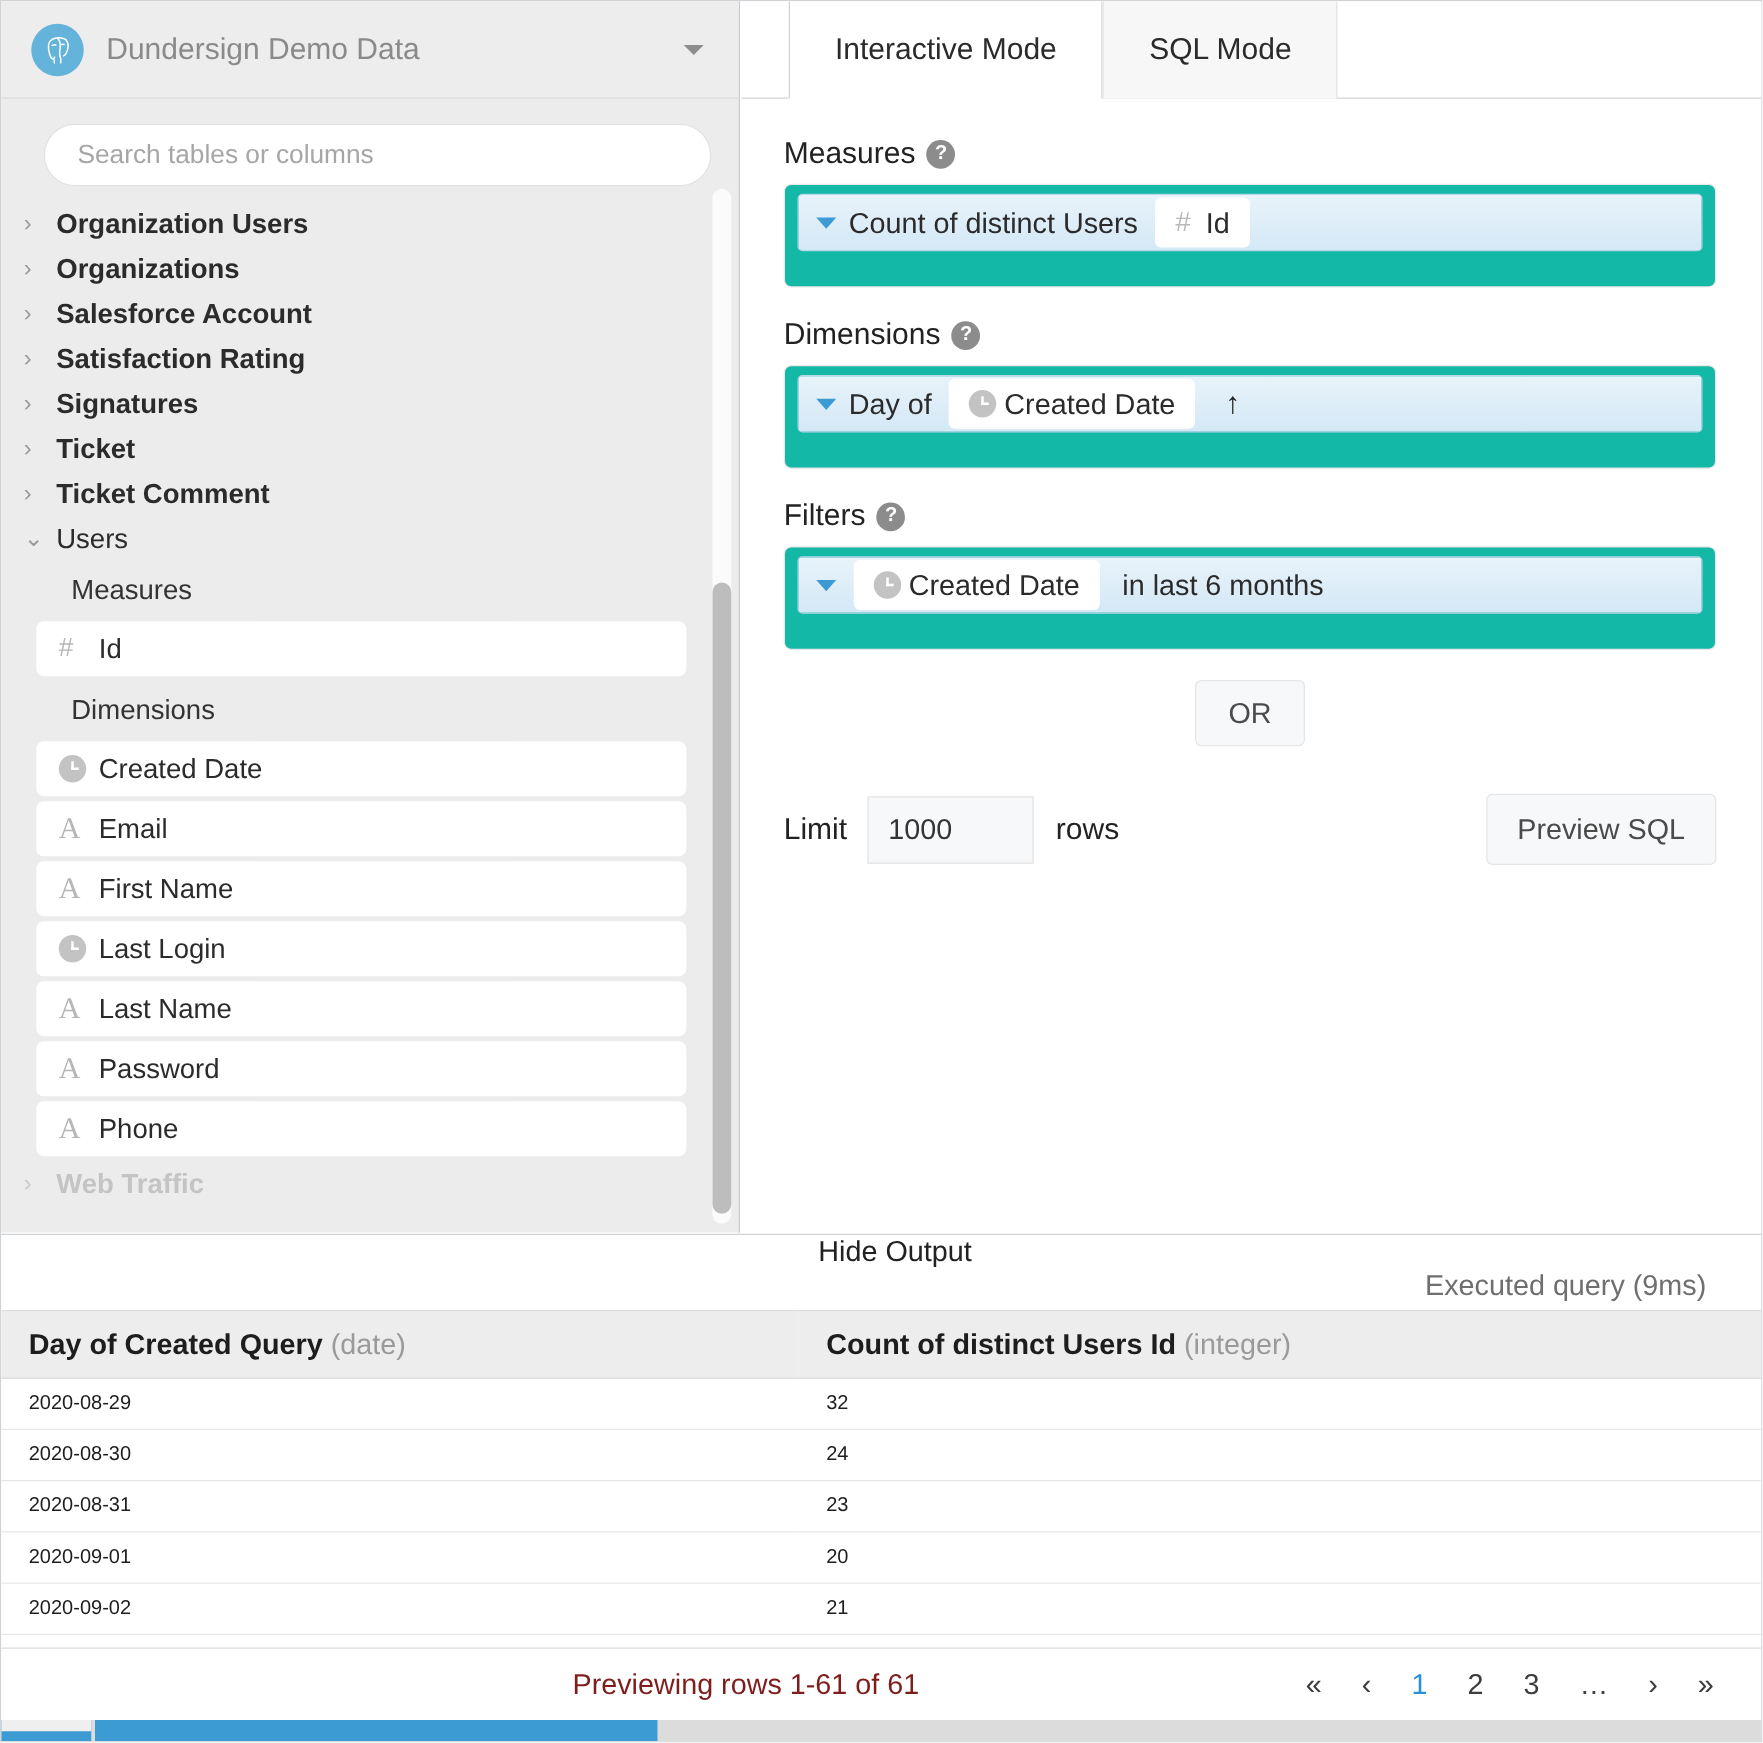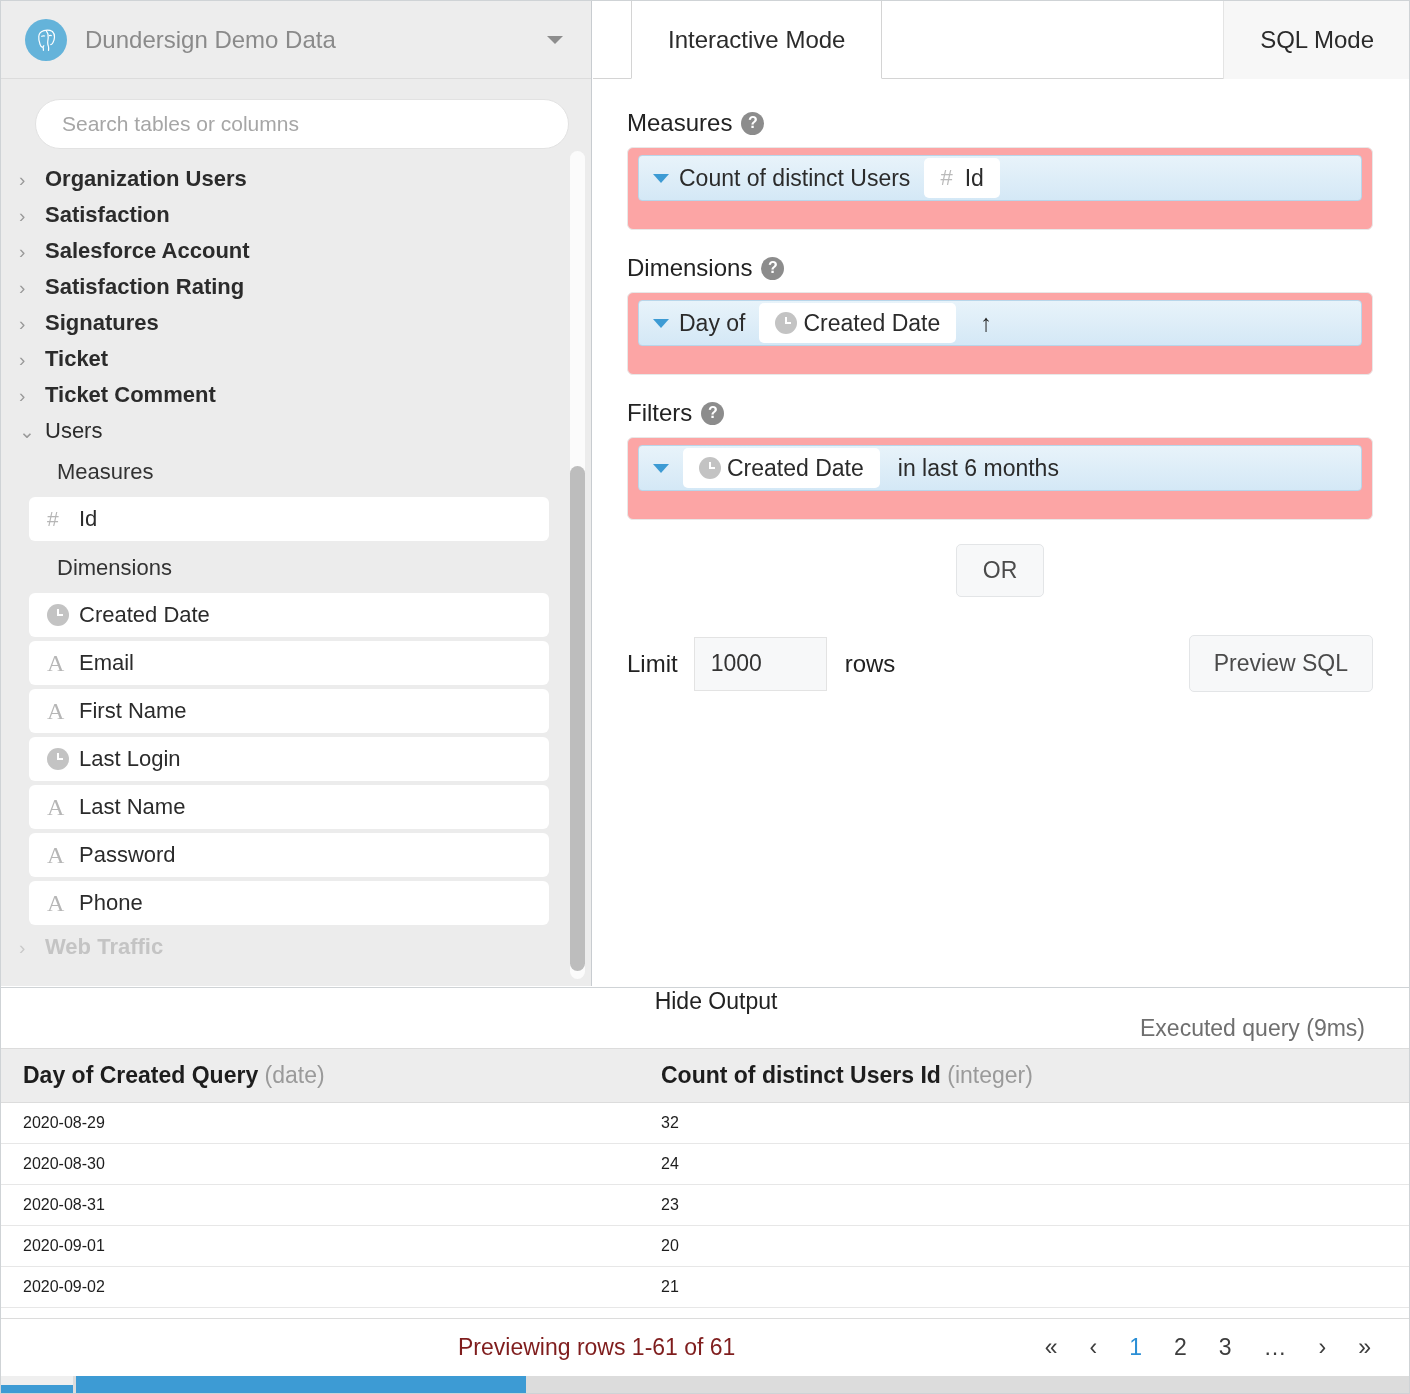--- a/index.html
+++ b/index.html
@@ -158,21 +158,20 @@
     width: 818px; height: 985px;
     background: #ffffff;
     overflow: hidden;
   }
   .tabbar {
     display: flex;
     height: 78px;
     border-bottom: 1px solid #d4d4d4;
     background: #ffffff;
     padding-left: 38px;
-    justify-content: space-between;
   }
   .tab {
     height: 78px;
     display: flex; align-items: center;
     padding: 0 36px;
     font-size: 24px;
     color: #2b2b2b;
     cursor: pointer;
     border-left: 1px solid transparent;
     border-right: 1px solid transparent;
@@ -199,21 +198,21 @@
   .help-ic {
     width: 23px; height: 23px; border-radius: 50%;
     background: #8c8c8c; color: #fff;
     font-size: 16px; font-weight: bold;
     display: inline-flex; align-items: center; justify-content: center;
     margin-left: 9px;
     cursor: pointer;
     line-height: 1;
   }
   .drop-zone {
-    background: #fca5a5;
+    background: #14b8a6;
     border: 1px solid #e8e8e8;
     border-radius: 6px;
     padding: 7px 10px 28px 10px;
     margin-bottom: 24px;
   }
   .chip {
     display: flex; align-items: center;
     height: 46px;
     border: 1px solid #b8d6ea;
     border-radius: 4px;
@@ -406,21 +405,21 @@
     </div>
 
     <div id="tree">
 
       <div class="tree-node">
         <span class="chev">›</span>
         <span class="tree-label">Organization Users</span>
       </div>
       <div class="tree-node">
         <span class="chev">›</span>
-        <span class="tree-label">Satisfaction</span>
+        <span class="tree-label">Organizations</span>
       </div>
       <div class="tree-node">
         <span class="chev">›</span>
         <span class="tree-label">Salesforce Account</span>
       </div>
       <div class="tree-node">
         <span class="chev">›</span>
         <span class="tree-label">Satisfaction Rating</span>
       </div>
       <div class="tree-node">

